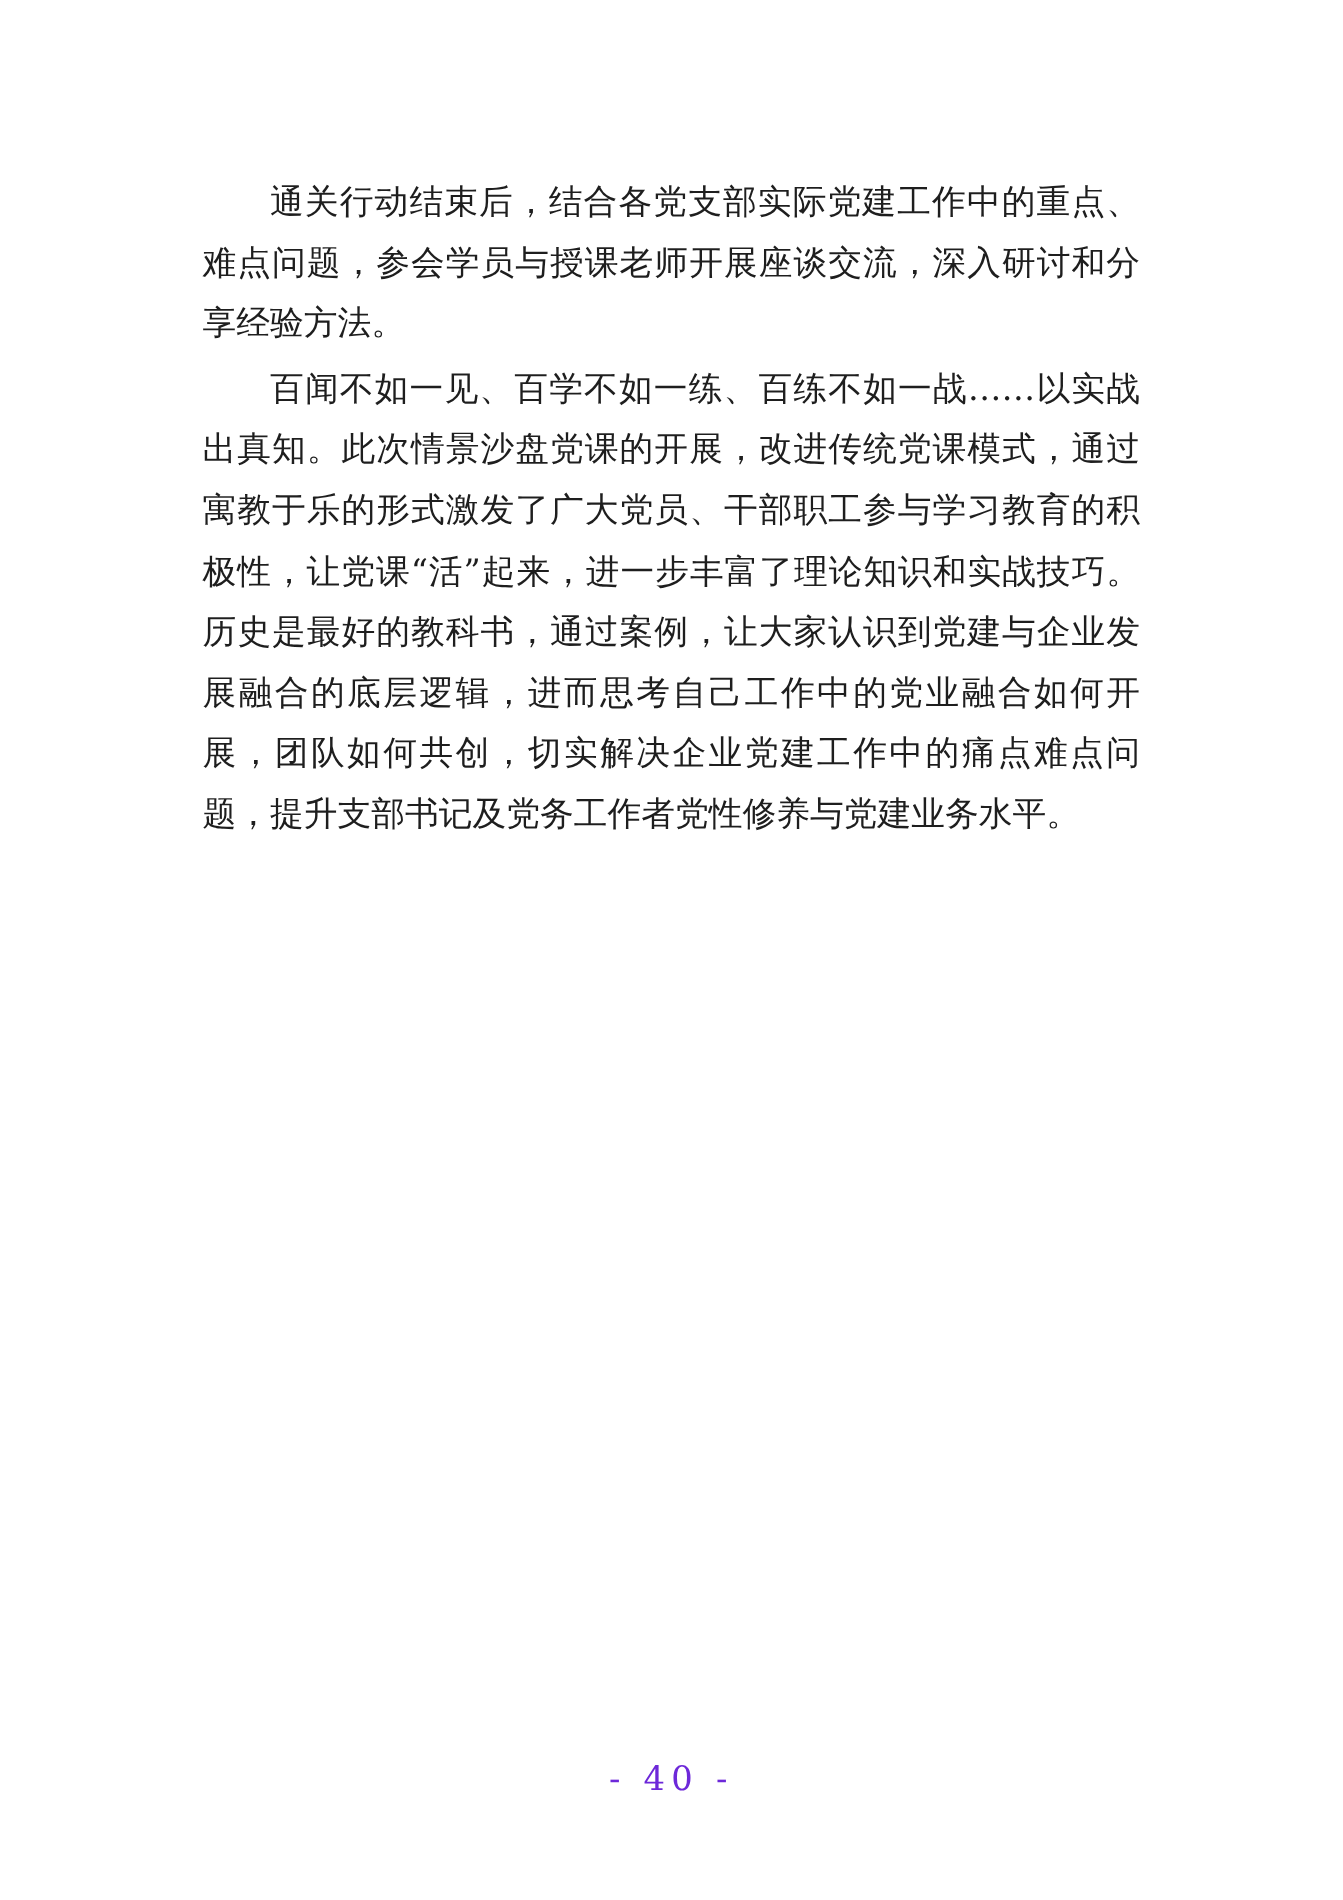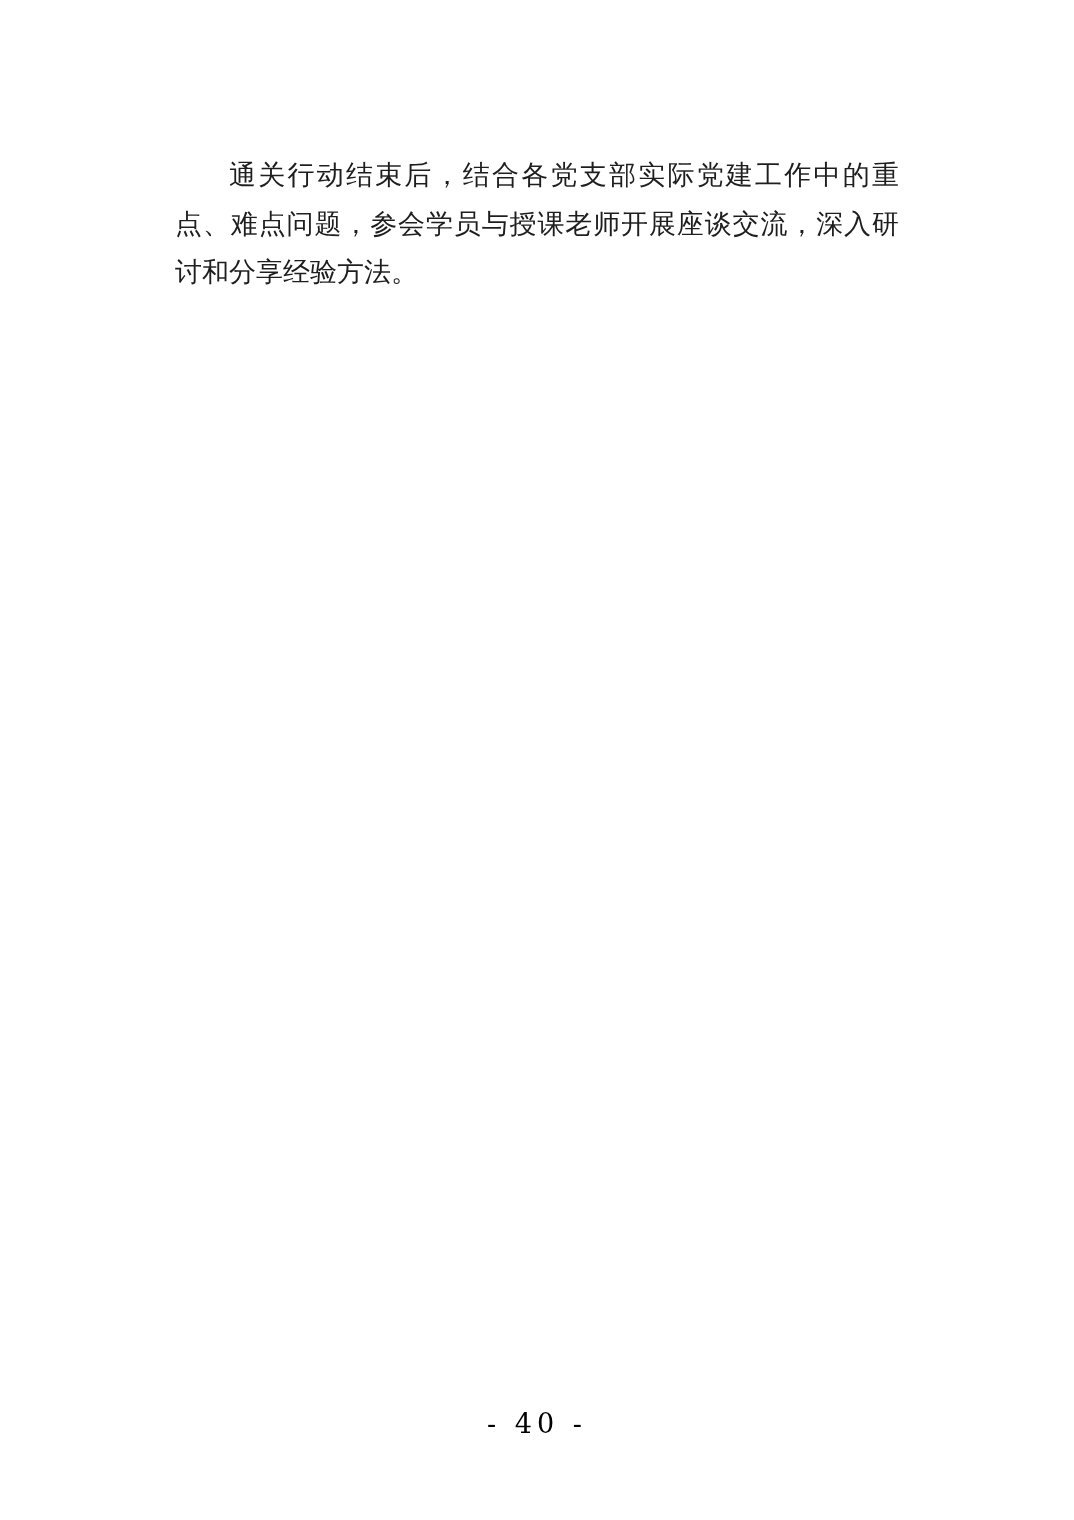--- a/index.html
+++ b/index.html
@@ -21,39 +21,40 @@
     top: 134px;
     width: 758px;
     color: #1e1e1e;
     font-size: 27px;
     line-height: 48.6px;
     text-align: justify;
     text-align-last: left;
     letter-spacing: 0;
   }
   .doc-body p {
-    margin: 17px;
+    margin: 4px;
     padding: 0;
     text-indent: 54px;
     word-break: normal;
     overflow-wrap: break-word;
   }
   .page-number {
     position: absolute;
     top: 1406px;
     left: 0;
     width: 100%;
     text-align: center;
     font-size: 27px;
     line-height: 36px;
-    color: #000000;
+    color: #6d28d9;
     letter-spacing: 5px;
   }
 </style>
 </head>
 <body>
 
 <div class="page">
   <div class="doc-body">
     <p>通关行动结束后，结合各党支部实际党建工作中的重点、难点问题，参会学员与授课老师开展座谈交流，深入研讨和分享经验方法。</p>
+    <p>百闻不如一见、百学不如一练、百练不如一战……以实战出真知。此次情景沙盘党课的开展，改进传统党课模式，通过寓教于乐的形式激发了广大党员、干部职工参与学习教育的积极性，让党课“活”起来，进一步丰富了理论知识和实战技巧。历史是最好的教科书，通过案例，让大家认识到党建与企业发展融合的底层逻辑，进而思考自己工作中的党业融合如何开展，团队如何共创，切实解决企业党建工作中的痛点难点问题，提升支部书记及党务工作者党性修养与党建业务水平。</p>
   </div>
   <div class="page-number">- 40 -</div>
 </div>
 
 </body></html>

